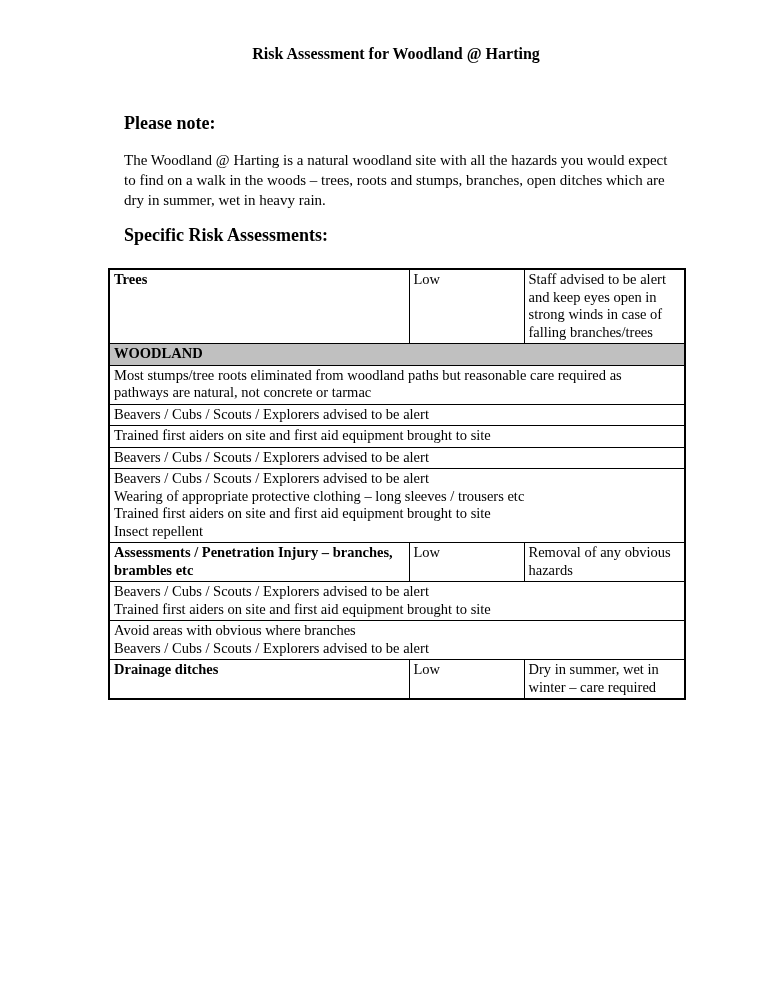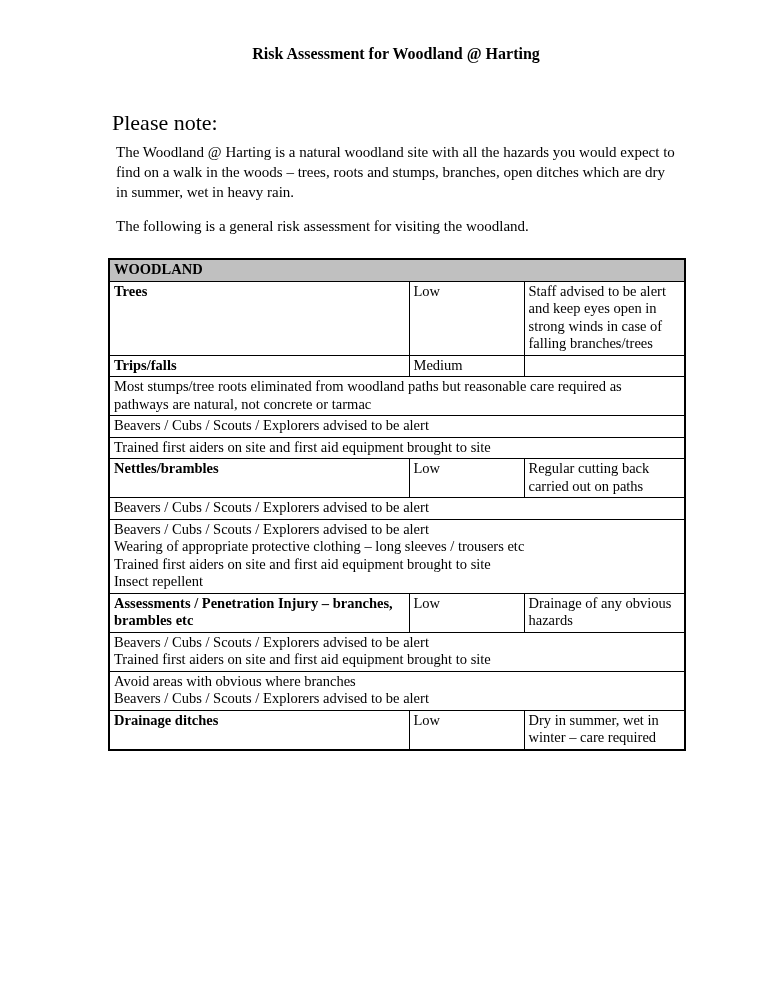--- a/index.html
+++ b/index.html
@@ -24,29 +24,29 @@
     width: 576px;
   }
   .doc-title {
     margin: 0;
     font-size: 16px;
     line-height: 20px;
     font-weight: bold;
     text-align: center;
   }
   .section-heading {
-    margin: 4px;
-    font-size: 22px;
+    margin: 16px;
+    font-size: 18px;
     line-height: 22px;
-    font-weight: normal;
+    font-weight: bold;
   }
   .heading-please { margin-top: 48px; }
   .heading-specific { margin-top: 12px; }
   .body-text {
-    margin: 8px;
+    margin: 16px;
     font-size: 15px;
     line-height: 20px;
   }
   .para-gap { margin-bottom: 14px; }
   table.risk-table {
     margin-top: 22px;
     width: 576px;
     border-collapse: collapse;
     table-layout: fixed;
     border: 2px solid #000000;
@@ -74,69 +74,59 @@
 <body>
 
 <div class="page">
   <div class="content">
 
     <h1 class="doc-title">Risk Assessment for Woodland @ Harting</h1>
 
     <h2 class="section-heading heading-please">Please note:</h2>
     <p class="body-text para-gap">The Woodland @ Harting is a natural woodland site with all the hazards you would expect to find on a walk in the woods – trees, roots and stumps, branches, open ditches which are dry in summer, wet in heavy rain.</p>
 
-    <p class="body-text">The following is a general risk assessment for visiting the woodland.</p>
+    <h2 class="section-heading heading-specific">Specific Risk Assessments:</h2>
 
     <table class="risk-table">
       <colgroup>
         <col class="c-hazard">
         <col class="c-risk">
         <col class="c-control">
       </colgroup>
       <tbody id="risk-table-body">
           <tr>
-            <td colspan="3" class="section-header-cell" style="background: rgb(192, 192, 192);">WOODLAND</td>
-          </tr>
-          <tr>
             <td class="hazard-cell">Trees</td>
             <td class="risk-cell">Low</td>
             <td class="control-cell">Staff advised to be alert and keep eyes open in strong winds in case of falling branches/trees</td>
           </tr>
           <tr>
-            <td class="hazard-cell">Trips/falls</td>
-            <td class="risk-cell">Medium</td>
-            <td class="control-cell"></td>
+            <td colspan="3" class="section-header-cell" style="background: rgb(192, 192, 192);">WOODLAND</td>
           </tr>
           <tr>
             <td colspan="3" class="note-cell">Most stumps/tree roots eliminated from woodland paths but reasonable care required as pathways are natural, not concrete or tarmac</td>
           </tr>
           <tr>
             <td colspan="3" class="note-cell">Beavers / Cubs / Scouts / Explorers advised to be alert</td>
           </tr>
           <tr>
             <td colspan="3" class="note-cell">Trained first aiders on site and first aid equipment brought to site</td>
-          </tr>
-          <tr>
-            <td class="hazard-cell">Nettles/brambles</td>
-            <td class="risk-cell">Low</td>
-            <td class="control-cell">Regular cutting back carried out on paths</td>
           </tr>
           <tr>
             <td colspan="3" class="note-cell">Beavers / Cubs / Scouts / Explorers advised to be alert</td>
           </tr>
           <tr>
             <td colspan="3" class="note-cell">Beavers / Cubs / Scouts / Explorers advised to be alert
 Wearing of appropriate protective clothing – long sleeves / trousers etc
 Trained first aiders on site and first aid equipment brought to site
 Insect repellent</td>
           </tr>
           <tr>
             <td class="hazard-cell">Assessments / Penetration Injury – branches, brambles etc</td>
             <td class="risk-cell">Low</td>
-            <td class="control-cell">Drainage of any obvious hazards</td>
+            <td class="control-cell">Removal of any obvious hazards</td>
           </tr>
           <tr>
             <td colspan="3" class="note-cell">Beavers / Cubs / Scouts / Explorers advised to be alert
 Trained first aiders on site and first aid equipment brought to site</td>
           </tr>
           <tr>
             <td colspan="3" class="note-cell">Avoid areas with obvious where branches
 Beavers / Cubs / Scouts / Explorers advised to be alert</td>
           </tr>
           <tr>

